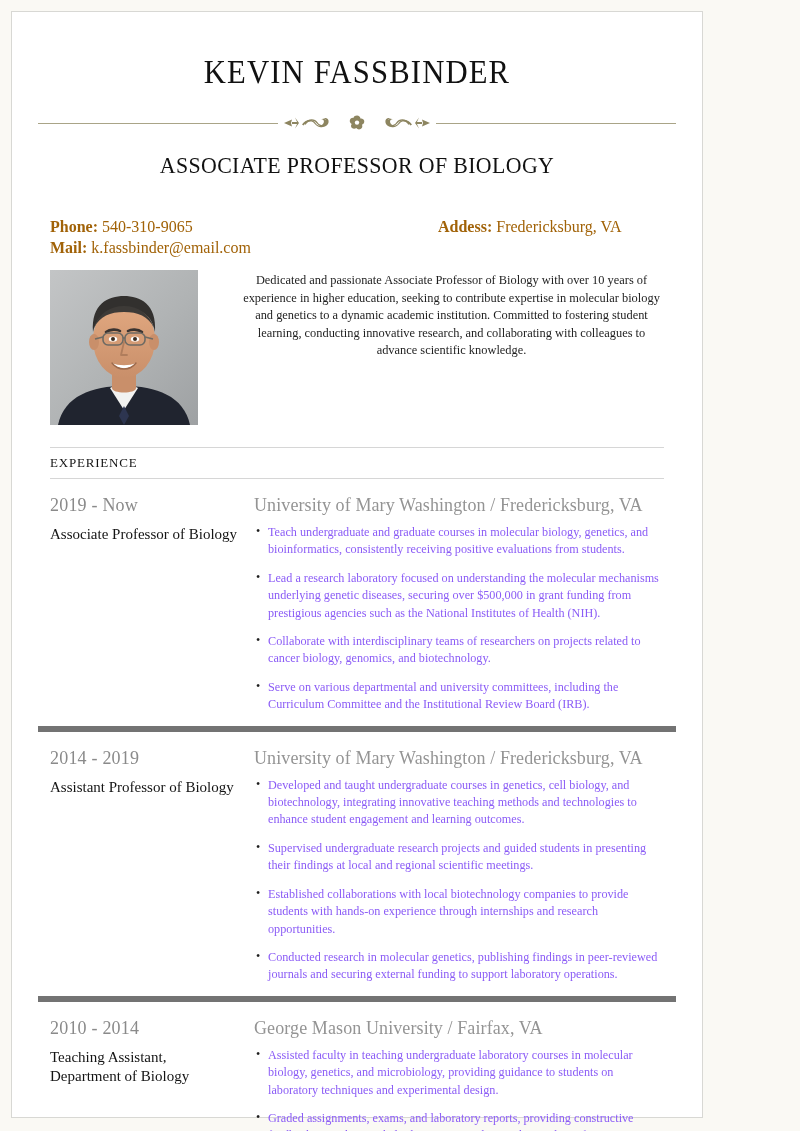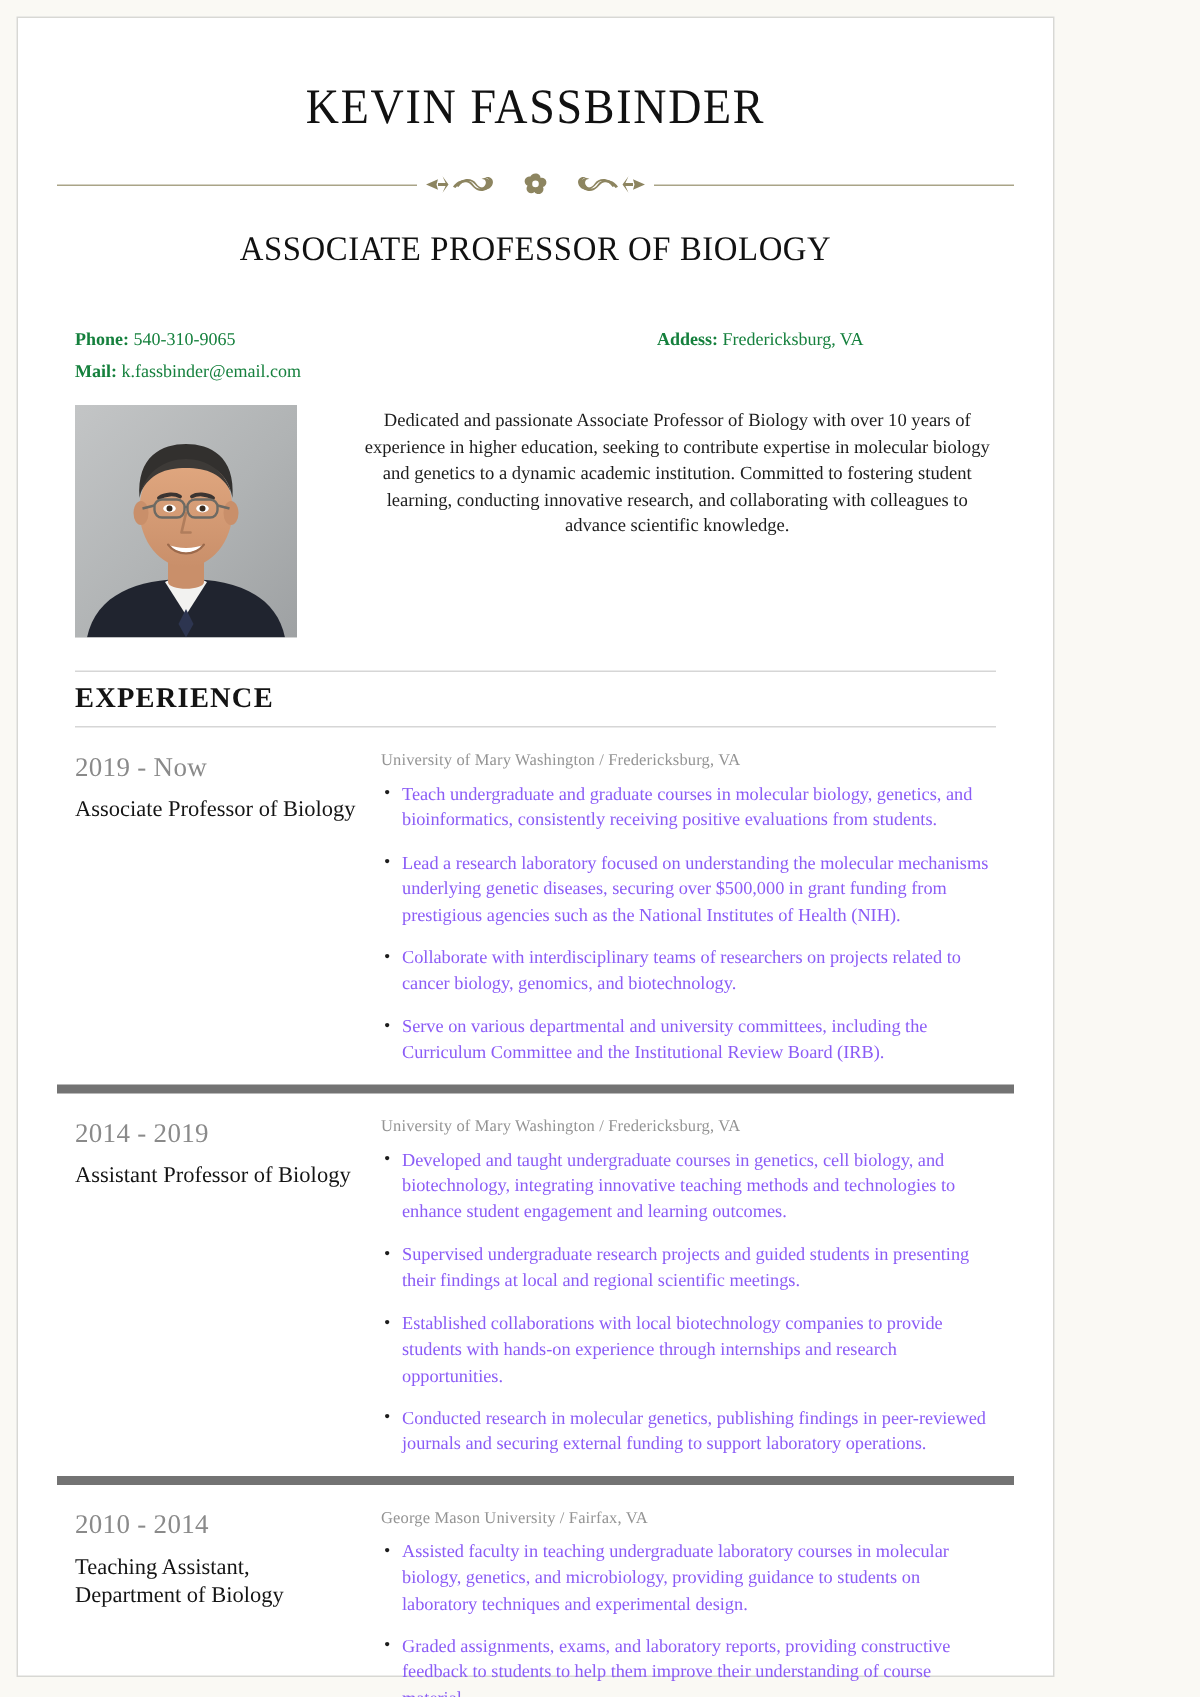--- a/index.html
+++ b/index.html
@@ -66,22 +66,22 @@
     color: #111111;
     margin: 20px 0 0 0;
     transform: scaleX(0.95);
   }
 
   
   .contact {
     position: relative;
     margin-top: 37px;
     height: 44px;
-    font-size: 12px;
-    color: #15803d;
+    font-size: 16px;
+    color: #a16207;
   }
   .contact-left { position: absolute; left: 12px; top: 0; line-height: 21px; }
   .contact-right { position: absolute; left: 400px; top: 0; line-height: 21px; }
   .contact b { font-weight: bold; }
 
   
   .profile {
     display: flex;
     margin-top: 10px;
   }
@@ -111,22 +111,22 @@
   
   .section {
     margin-top: 22px;
   }
   .section-rule {
     height: 1px;
     background: #d6d6d6;
     margin: 0 12px;
   }
   .section-title {
-    font-size: 19px;
-    font-weight: bold;
+    font-size: 13px;
+    font-weight: normal;
     letter-spacing: 0.8px;
     color: #141414;
     padding: 7px 12px 7px 12px;
   }
 
   
   .job {
     display: flex;
     padding: 16px 12px 12px 12px;
   }
@@ -145,21 +145,21 @@
   .job-title {
     font-size: 15px;
     line-height: 19px;
     color: #141414;
   }
 
   .job-right {
     flex: 1 1 auto;
   }
   .job-company {
-    font-size: 11px;
+    font-size: 18px;
     color: #949494;
     margin-bottom: 8px;
     letter-spacing: 0.1px;
   }
   ul.bullets {
     margin: 0;
     padding: 0;
     list-style: none;
   }
   ul.bullets li {

